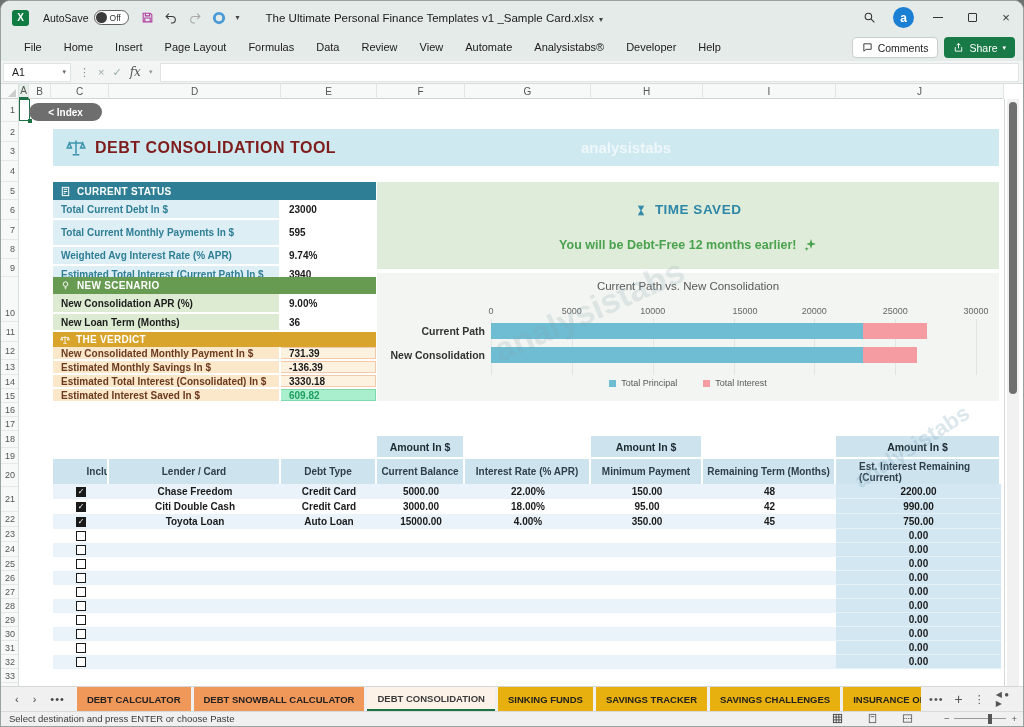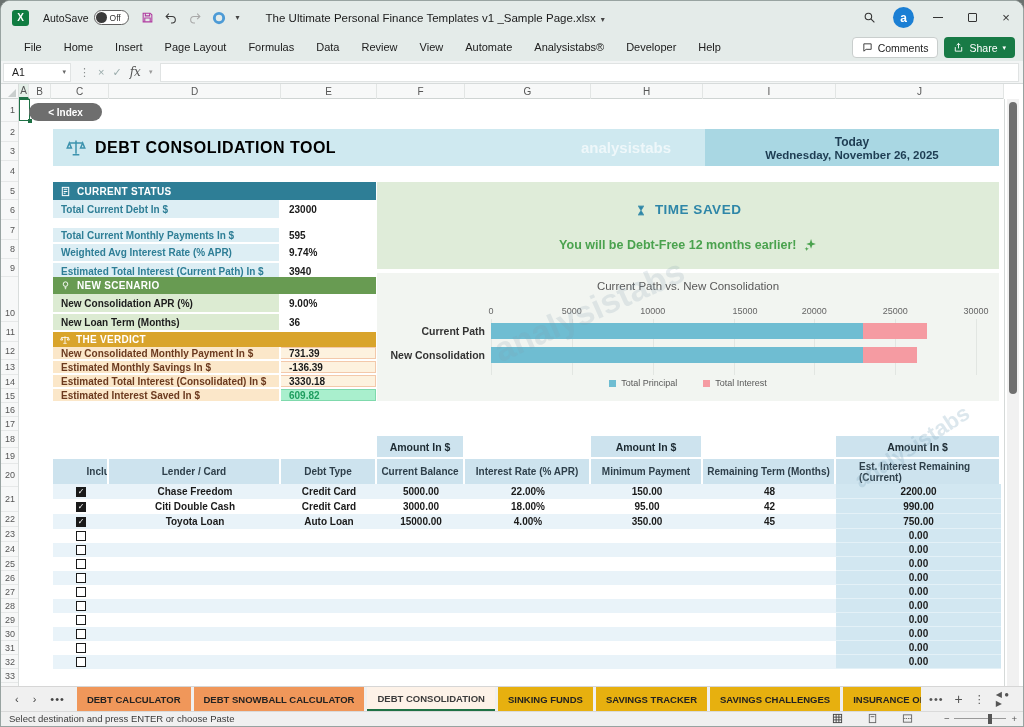--- a/index.html
+++ b/index.html
@@ -72,21 +72,21 @@
 
   .sel-a1 { position:absolute; left:18px; top:0; width:11px; height:22px; border:1.5px solid #1e7145; }
   .sel-a1:after { content:""; position:absolute; right:-2.5px; bottom:-2.5px; width:4px; height:4px; background:#1e7145; }
 
   .index-btn { position:absolute; left:28px; top:4px; width:73px; height:18px; background:#6e6e6e;
                border-radius:9px; color:#fff; font-size:10px; font-weight:bold; display:flex;
                align-items:center; justify-content:center; }
 
   .banner { position:absolute; left:52px; top:30px; width:946px; height:37px; background:#cfe9f0;
             display:flex; align-items:center; }
-  .banner-title { display:flex; align-items:center; gap:9px; margin-left:13px; color:#000000;
+  .banner-title { display:flex; align-items:center; gap:9px; margin-left:13px; color:#7f1d1d;
                   font-size:16px; font-weight:bold; letter-spacing:0.5px; }
   .banner-wm { position:absolute; left:528px; top:10px; color:rgba(255,255,255,0.65); font-size:15px; font-weight:bold; }
   .today-box { position:absolute; left:652px; top:0; width:294px; height:37px; background:#a9d7e3;
                display:flex; flex-direction:column; align-items:center; justify-content:center; color:#1d3c52; }
   .today-label { font-size:12px; font-weight:bold; }
   .today-date { font-size:11.5px; font-weight:bold; }
 
   
   .mtable { position:absolute; left:52px; width:323px; }
   .mhdr { display:flex; align-items:center; gap:6px; color:#fff; font-weight:bold; font-size:10px;
@@ -204,21 +204,21 @@
           </svg>
         </span>
       <span>
           <svg width="14" height="14" viewBox="0 0 24 24">
             <circle cx="12" cy="12" r="8" fill="none" stroke="#4d9bd6" stroke-width="5"></circle>
           </svg>
         </span>
       <span style="font-size:8px;color:#444;">▾</span>
     </div>
     <div class="doc-title">
-      <span>The Ultimate Personal Finance Templates v1 _Sample Page.xlsx</span><span class="title-chev">▾</span>
+      <span>The Ultimate Personal Finance Templates v1 _Sample Card.xlsx</span><span class="title-chev">▾</span>
     </div>
     <div class="tb-right">
       <span class="tb-btn">
           <svg width="13" height="13" viewBox="0 0 24 24" fill="none" stroke="#333" stroke-width="2">
             <circle cx="10" cy="10" r="6"></circle>
             <path d="M15 15l6 6"></path>
           </svg>
         </span>
       <span class="avatar">a</span>
       <span class="tb-btn">
@@ -345,40 +345,36 @@
         <svg width="20" height="20" viewBox="0 0 24 24" fill="none" stroke="#3d93ae" stroke-width="1.8">
           <path d="M12 3v16"></path>
             <path d="M8 20h8"></path>
             <path d="M4 6h16"></path>
           <path d="M4 6l-2.5 6h5z"></path>
             <path d="M20 6l-2.5 6h5z"></path>
         </svg>
         <span>DEBT CONSOLIDATION TOOL</span>
       </div>
       <div class="banner-wm">analysistabs</div>
-      <div class="today-box">
-        <span class="today-label">Today</span>
-        <span class="today-date">Wednesday, November 26, 2025</span>
-      </div>
     </div>
 
     <div class="mtable" style="top:83px;">
       <div class="mhdr status-hdr" style="height:18px;">
         <svg width="11" height="11" viewBox="0 0 24 24" fill="none" stroke="#fff" stroke-width="2.2">
             <rect x="5" y="3" width="14" height="18"></rect>
             <path d="M8 7h8M8 12h8M8 16h4"></path>
           </svg>
         <span>CURRENT STATUS</span>
       </div>
       <div id="status-rows">
           <div class="mrow status-row" style="height: 20px;">
             <div class="mlabel">Total Current Debt In $</div>
             <div class="mvalue">23000</div>
           </div>
-          <div class="mrow status-row" style="height: 16px; margin-top: 8px;">
+          <div class="mrow status-row" style="height: 27px;">
             <div class="mlabel">Total Current Monthly Payments In $</div>
             <div class="mvalue">595</div>
           </div>
           <div class="mrow status-row" style="height: 19px;">
             <div class="mlabel">Weighted Avg Interest Rate (% APR)</div>
             <div class="mvalue">9.74%</div>
           </div>
           <div class="mrow status-row" style="height: 18px;">
             <div class="mlabel">Estimated Total Interest (Current Path) In $</div>
             <div class="mvalue">3940</div>

